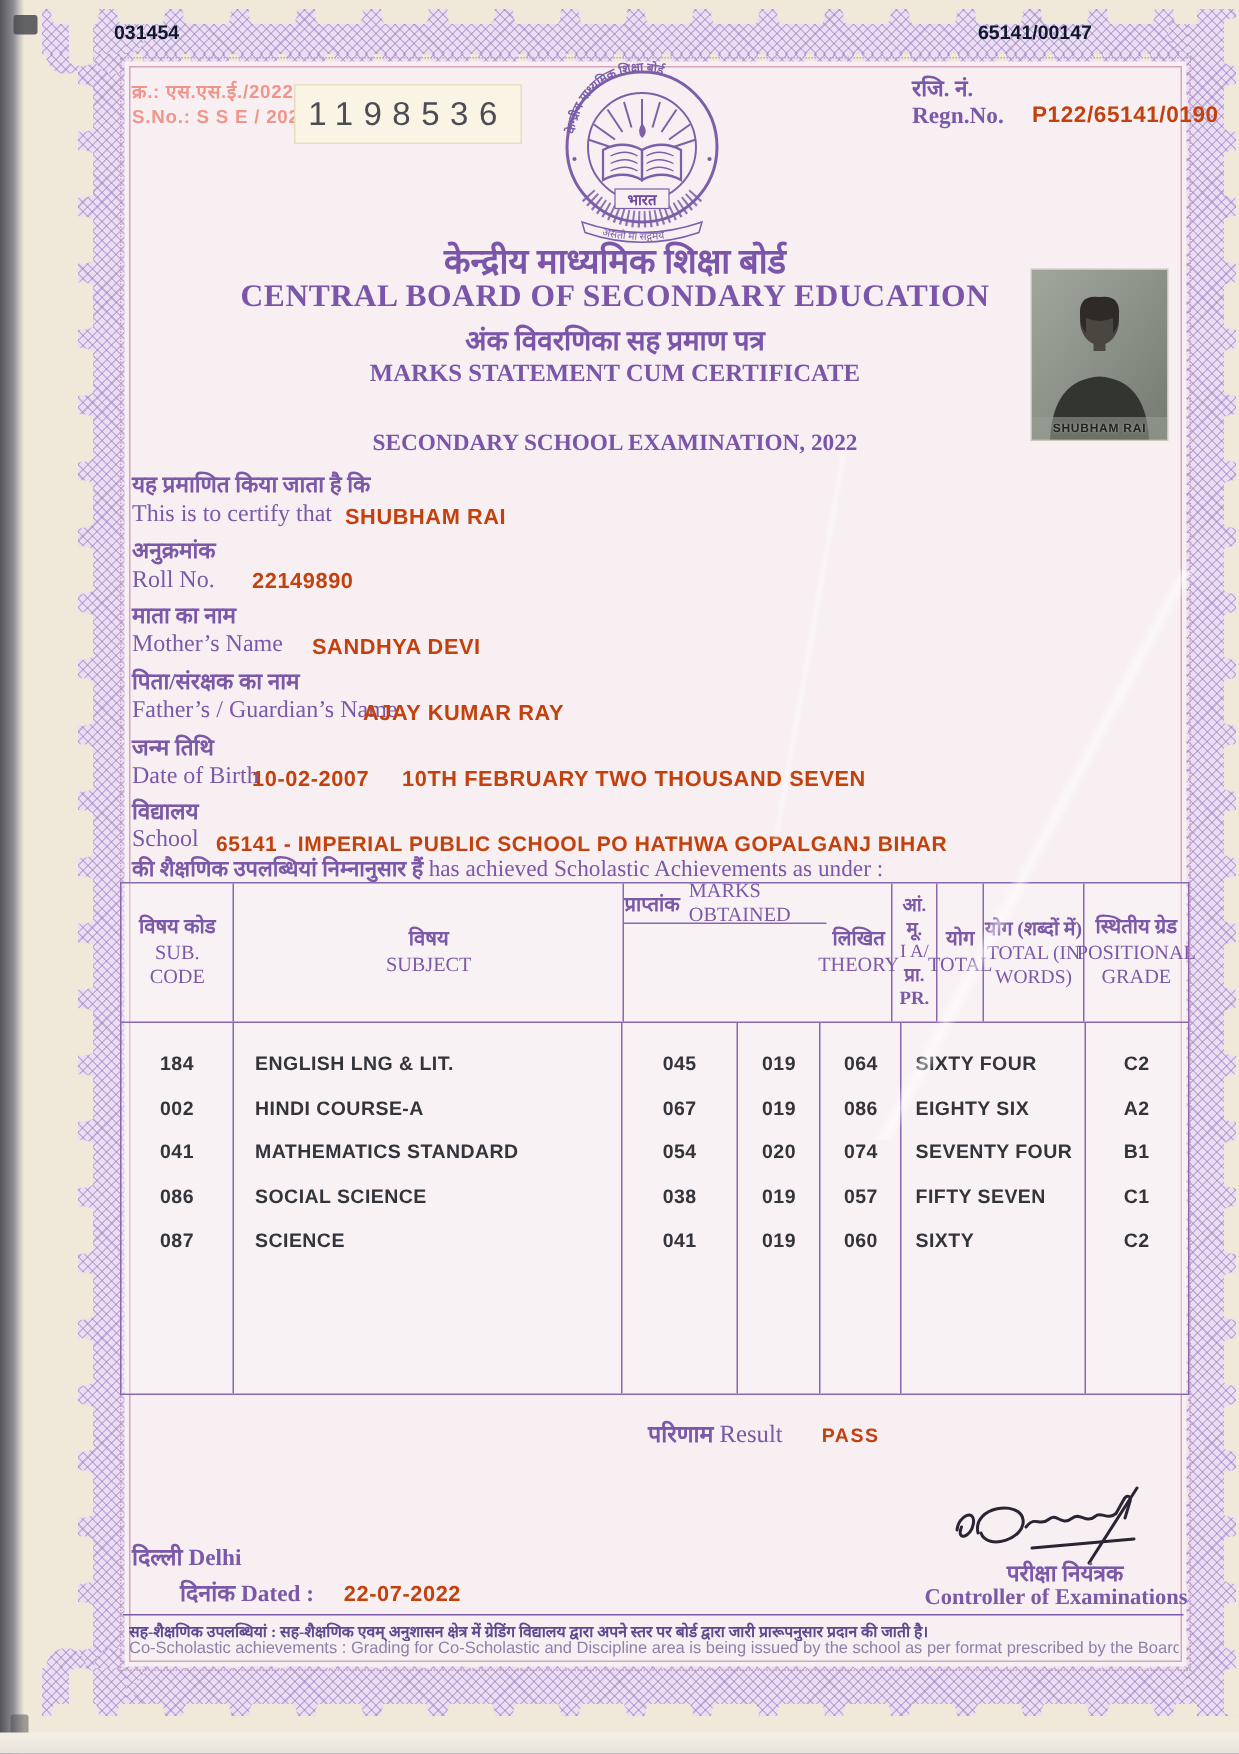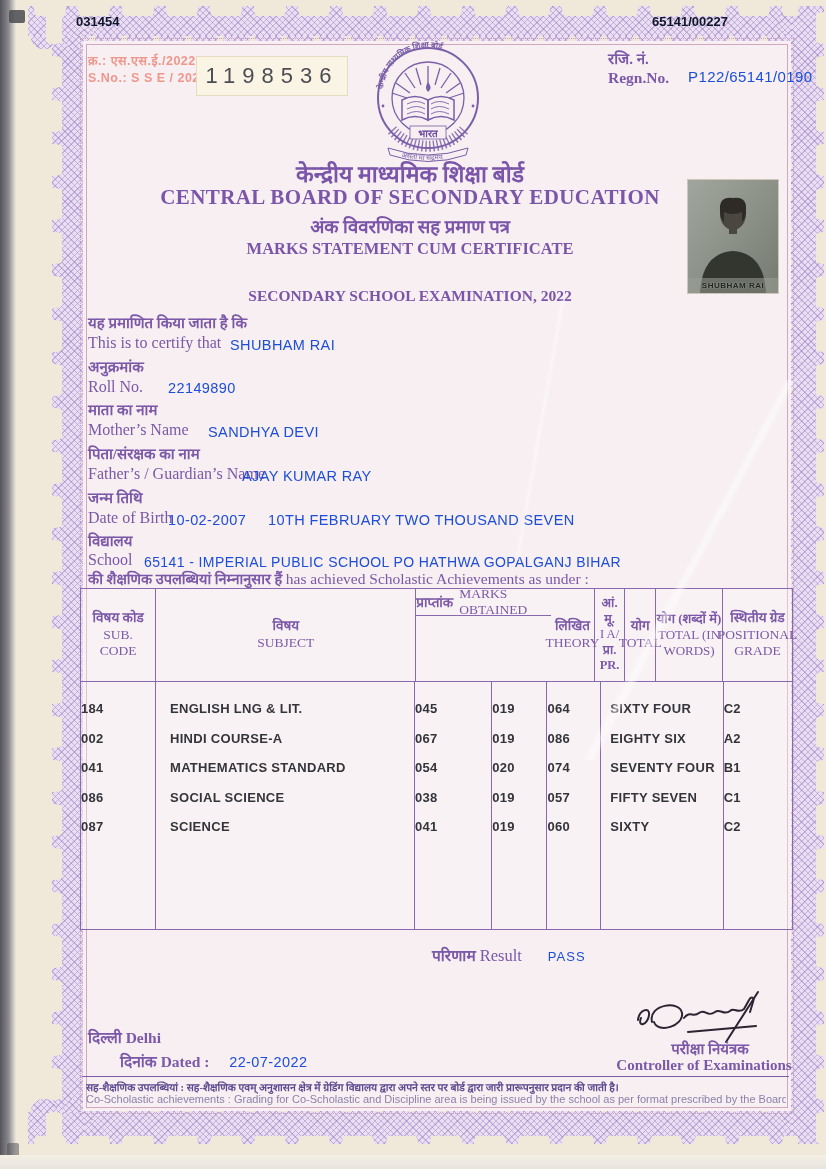--- a/index.html
+++ b/index.html
@@ -48,21 +48,21 @@
   
   .inner{position:absolute;left:86px;top:44px;width:700px;height:1062px;
     background:#f7eff2;border:1.5px solid #d6a6be;box-shadow:0 0 0 3px #f7eff2;}
   .inner-dots{position:absolute;left:80px;top:38px;width:712px;height:1074px;
     border:1px dotted #c9a0bb;pointer-events:none;}
 
   
   .abs{position:absolute;white-space:nowrap;}
   .dev{color:#7b58a8;font-weight:bold;font-family:"Liberation Serif",serif;}
   .engl{color:#7b58a8;font-family:"Liberation Serif",serif;}
-  .val{color:#1d4ed8;font-weight:normal;font-family:"Liberation Sans",sans-serif;letter-spacing:.4px;}
+  .val{color:#c2410c;font-weight:bold;font-family:"Liberation Sans",sans-serif;letter-spacing:.4px;}
   .code-txt{color:#0f172a;font-weight:bold;font-family:"Liberation Sans",sans-serif;font-size:13px;}
   .red-txt{color:#ef8d80;font-weight:bold;font-family:"Liberation Sans",sans-serif;font-size:12.5px;letter-spacing:.5px;opacity:.9;}
   .title{color:#7a55a9;font-weight:bold;text-align:center;font-family:"Liberation Serif",serif;}
 
   .serial-box{position:absolute;left:196px;top:56px;width:150px;height:38px;background:#f9f4e3;
     border:1px solid #e8dcc0;display:flex;align-items:center;justify-content:center;}
   .serial-num{font-family:"Liberation Sans",sans-serif;font-size:22px;color:#4c4c55;letter-spacing:7px;font-weight:500;}
 
   .photo{position:absolute;left:688px;top:180px;width:90px;height:113px;
     background:linear-gradient(160deg,#a8ada3,#8e948b 45%,#787d74);box-shadow:0 0 0 1px #cfc6bb;}
@@ -83,21 +83,21 @@
   .h-group-top{height:26px;display:flex;align-items:center;justify-content:center;gap:6px;
       border-bottom:1.4px solid #8a68b0;font-size:13.5px;}
   .h-group-sub{display:flex;flex:1;}
   .gs1{width:25%;}.gs2{width:17.82%;}.gs3{width:17.36%;}.gs4{width:39.82%;}
   .h-en{font-family:"Liberation Serif",serif;}
   .h-dev{font-weight:bold;}
   .tbody{display:flex;flex:1;}
   .t-col{display:flex;flex-direction:column;padding-top:12px;}
   .t-cell{height:29.5px;line-height:29.5px;font-family:"Liberation Sans",sans-serif;font-weight:bold;
       font-size:13px;color:#34343b;letter-spacing:.3px;}
-  .center{}
+  .center{text-align:center;}
   .leftpad14{text-align:left;padding-left:14px;}
   .leftpad8{text-align:left;padding-left:9px;}
 
   
   .rule{position:absolute;left:82px;top:1076px;width:707px;height:0;border-top:1.6px solid #7e5bab;}
   .footer-hi{position:absolute;left:86px;top:1080px;width:700px;font-size:10.5px;color:#5d4a90;font-weight:bold;
      font-family:"Liberation Serif",serif;white-space:nowrap;overflow:hidden;}
   .footer-en{position:absolute;left:86px;top:1093px;width:700px;font-size:11px;color:#8d81ab;
      font-family:"Liberation Sans",sans-serif;white-space:nowrap;overflow:hidden;}
 
@@ -122,21 +122,21 @@
   <div class="bump bump-hu" style="left:28px;top:1098px;width:770px;"></div>
   <div class="bump bump-v" style="left:84px;top:6px;height:1138px;"></div>
   <div class="bump bump-vl" style="left:778px;top:6px;height:1138px;"></div>
   <div class="cut cut-h" style="left:28px;top:0px;width:770px;"></div>
   <div class="cut cut-h" style="left:28px;top:1136px;width:770px;"></div>
   <div class="cut cut-v" style="left:46px;top:6px;height:1138px;"></div>
   <div class="cut cut-v" style="left:816px;top:6px;height:1138px;"></div>
   <div class="scan-bottom"></div>
 
   <span class="abs code-txt" style="left:76px;top:14px;">031454</span>
-  <span class="abs code-txt" style="left:652px;top:14px;">65141/00227</span>
+  <span class="abs code-txt" style="left:652px;top:14px;">65141/00147</span>
 
   <div class="inner"></div>
   <div class="inner-dots"></div>
 
   <span class="abs red-txt" style="left:88px;top:52px;">क्र.: एस.एस.ई./2022/</span>
   <span class="abs red-txt" style="left:88px;top:71px;">S.No.: S S E / 2022 /</span>
   <div class="serial-box">
     <span class="serial-num">1198536</span>
   </div>
 

